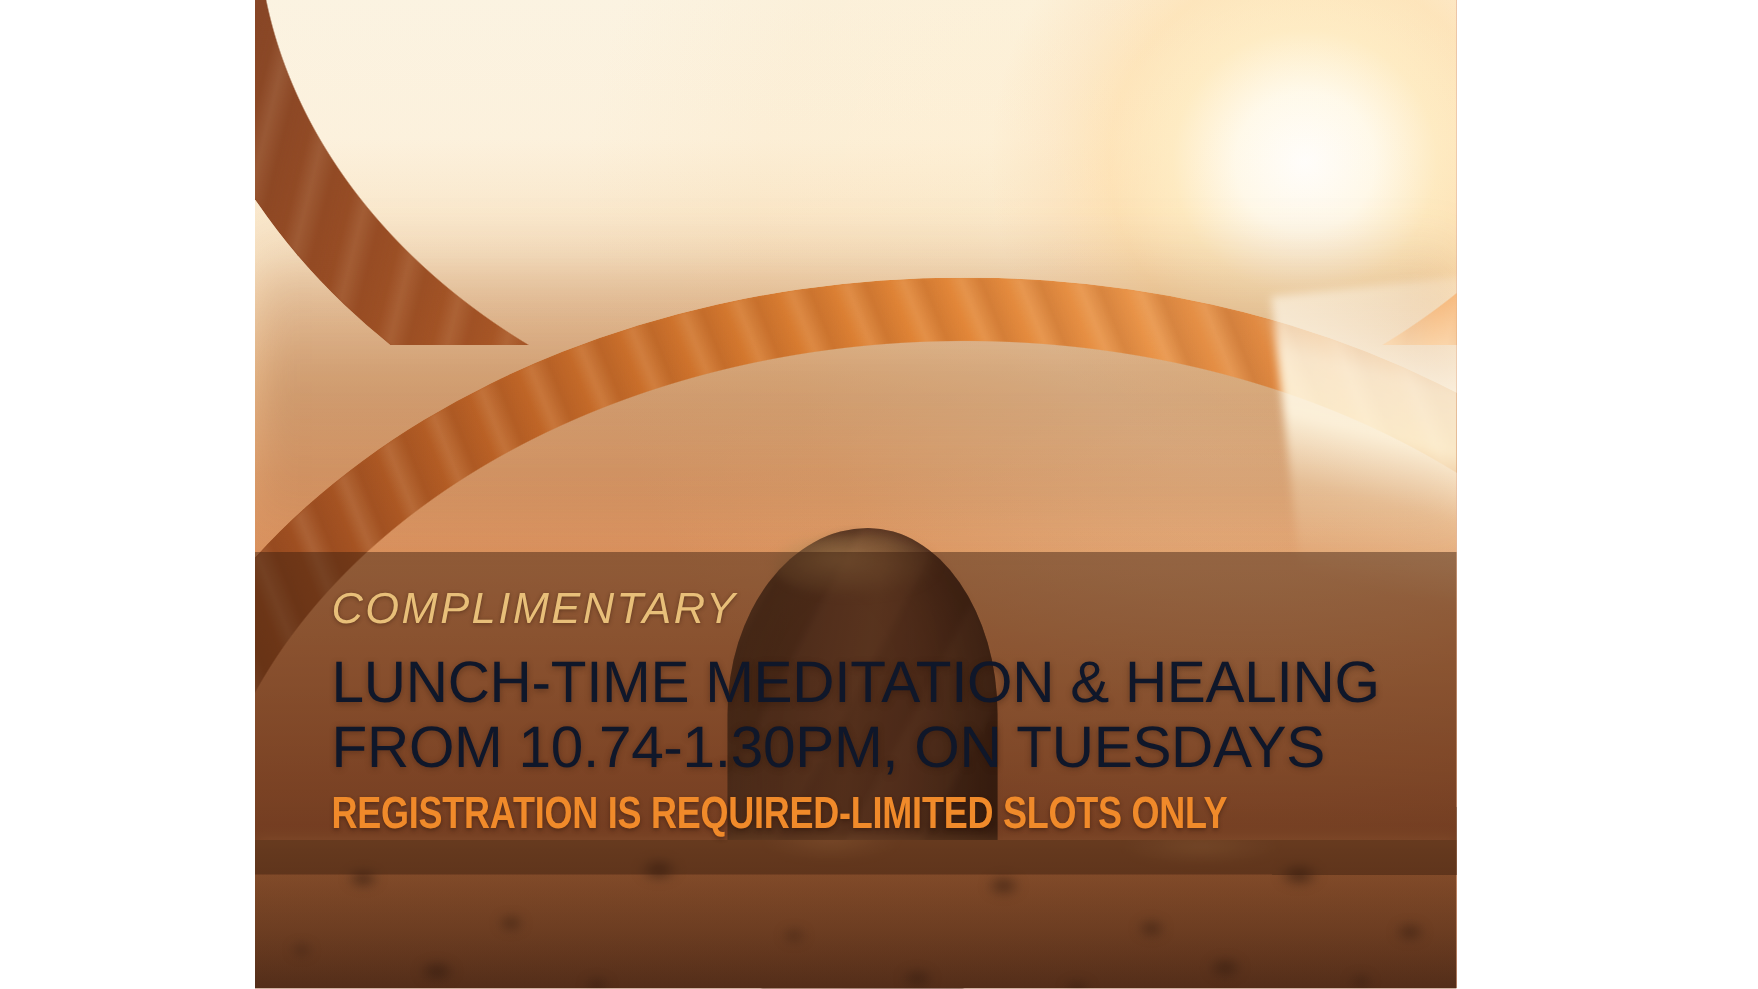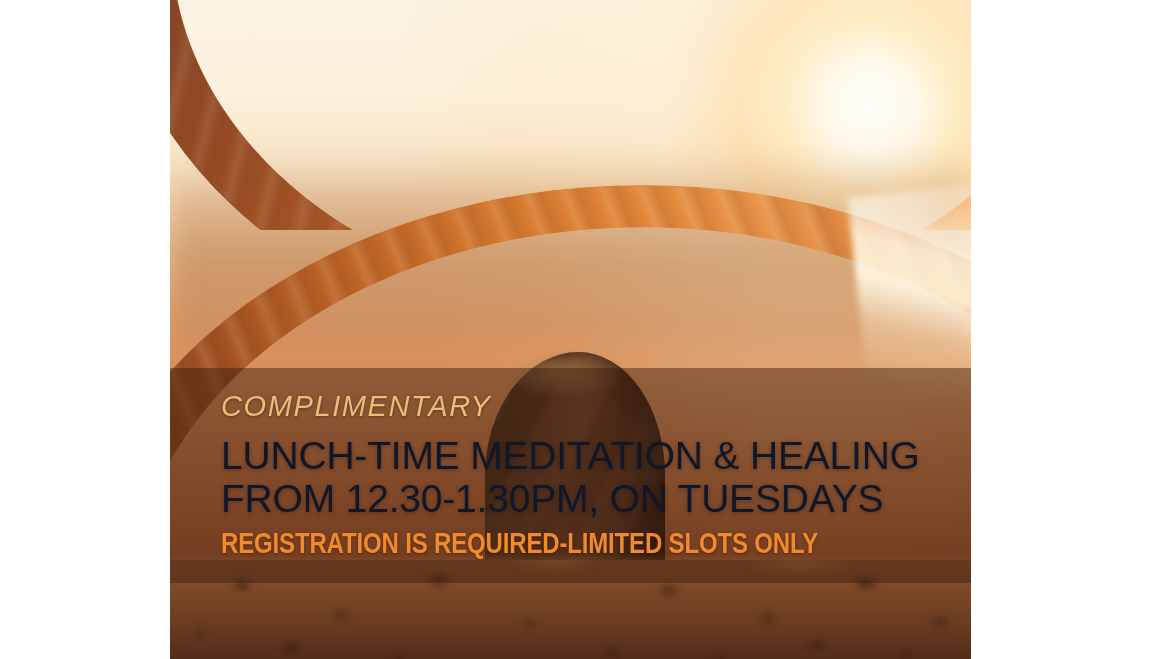--- a/index.html
+++ b/index.html
@@ -415,21 +415,21 @@
 
     <div class="layer" id="warmwash"></div>
 
     <div id="caption-band">
       <div class="caption-inner">
 
         <div id="eyebrow">COMPLIMENTARY</div>
 
         <div class="headline" id="headline1">LUNCH-TIME MEDITATION &amp; HEALING</div>
 
-        <div class="headline" id="headline2">FROM 12.30-1.30PM, ON TUESDAYS</div>
+        <div class="headline" id="headline2">FROM 10.74-1.30PM, ON TUESDAYS</div>
 
         <div id="subline">REGISTRATION IS REQUIRED-LIMITED SLOTS ONLY</div>
 
       </div>
     </div>
 
   </div>
 </div>
 
 </body></html>

